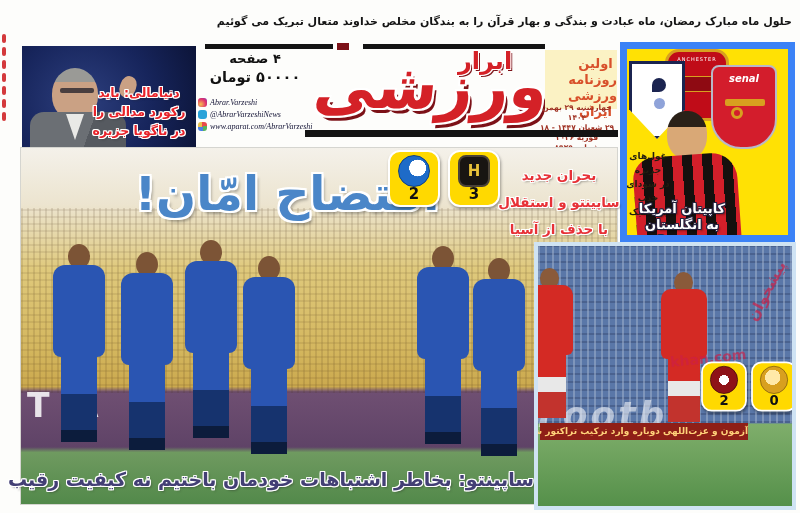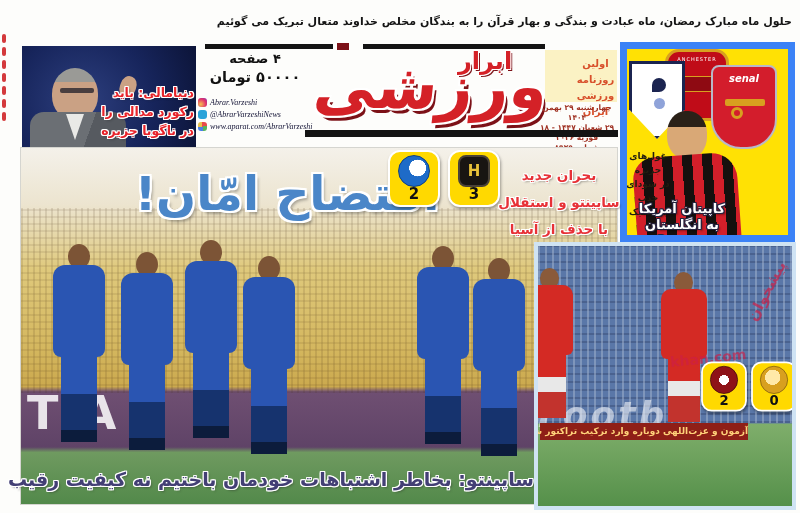--- a/index.html
+++ b/index.html
@@ -28,38 +28,38 @@
         background:radial-gradient(circle at 35% 55%,#2d3f7e 0%,#17255c 55%,#0c1438 100%);}
   .lbox .head{left:30px;top:22px;width:46px;height:52px;border-radius:50% 50% 46% 46%;
         background:linear-gradient(#9a9a96 0 26%,#caa184 26%);}
   .lbox .glasses{left:38px;top:42px;width:34px;height:5px;background:rgba(30,30,40,.75);border-radius:2px;}
   .lbox .suit{left:8px;top:66px;width:96px;height:40px;border-radius:14px 14px 0 0;
         background:linear-gradient(110deg,#6b6f74 60%,#565a60 60%);}
   .lbox .shirt{left:44px;top:68px;width:18px;height:26px;background:#e9e9e6;clip-path:polygon(0 0,100% 0,50% 100%);}
   .lbox .hand{left:98px;top:30px;width:16px;height:22px;border-radius:45%;background:#caa184;transform:rotate(20deg);}
   .kband{right:0;top:4px;width:112px;padding:2px 4px;background:#f6921e;color:#fff;
         font-size:8.5px;line-height:11px;text-align:center;}
-  .lhead{right:2px;top:37px;width:110px;color:#e8232a;font-size:12.5px;line-height:19px;text-align:right;}
+  .lhead{right:2px;top:37px;width:110px;color:#e8232a;font-size:12.5px;line-height:19px;text-align:center;}
 
   
   .pages{left:203px;top:51px;width:104px;text-align:center;font-size:13px;color:#111;}
   .price{left:203px;top:69px;width:104px;text-align:center;font-size:14.5px;color:#111;}
   .soc{left:198px;width:140px;height:11px;font-family:"Liberation Serif","DejaVu Serif",serif;
        font-style:italic;font-size:8px;color:#141436;display:flex;align-items:center;gap:3px;}
   .soc .ic{width:9px;height:9px;border-radius:3px;display:inline-block;flex:0 0 9px;}
   .ic-ig{background:radial-gradient(circle at 30% 70%,#f5bf4f,#e1306c 60%,#7b3ab8);}
   .ic-tg{background:#2aa3d9;border-radius:50%;}
   .ic-ap{background:conic-gradient(#e84a4a 0 25%,#58b35b 0 50%,#4a7fe8 0 75%,#e8c24a 0);border-radius:50%;}
   .logo-main{left:318px;top:50px;width:230px;text-align:center;font-size:62px;color:#d42127;
        transform:skewX(-6deg);letter-spacing:-2px;
        text-shadow:-2px -2px 0 #fff,2px -2px 0 #fff,-2px 2px 0 #fff,2px 2px 0 #fff,4px 5px 0 #7c1117;}
   .logo-top{left:430px;top:47px;width:110px;text-align:center;font-size:24px;color:#d42127;
        text-shadow:-1px -1px 0 #fff,1px -1px 0 #fff,-1px 1px 0 #fff,1px 1px 0 #fff,2px 2px 0 #7c1117;}
-  .tagline{left:545px;top:50px;width:72px;height:52px;background:#fbf2c4;color:#d8502b;
-       font-size:10px;line-height:16px;text-align:center;padding-top:6px;box-sizing:border-box;padding-left:29px;}
+  .tagline{left:545px;top:50px;width:72px;height:59px;background:#fbf2c4;color:#d8502b;
+       font-size:13px;line-height:16px;text-align:center;padding-top:6px;box-sizing:border-box;padding-left:29px;}
   .dates{left:536px;top:103px;width:82px;text-align:center;font-size:7.5px;line-height:10px;color:#a03325;}
   .mastbar{left:305px;top:130px;width:313px;height:7px;background:#141414;}
 
   
   .rbox{left:620px;top:42px;width:175px;height:200px;background:#ffe104;overflow:hidden;border:7px solid #3b82f6;box-sizing:border-box;}
   .spurs{left:2px;top:12px;width:56px;height:78px;background:#fff;border:3px solid #1b2450;box-sizing:border-box;
         clip-path:polygon(0 0,100% 0,100% 62%,50% 100%,0 62%);}
   .spurs .bird{left:20px;top:14px;width:14px;height:14px;border-radius:50% 50% 50% 0;background:#1b2450;}
   .spurs .ball{left:22px;top:34px;width:11px;height:11px;border-radius:50%;background:#8fa3d9;}
   .manu{left:38px;top:0px;width:64px;height:72px;background:#c00c18;border:3px solid #d8a01f;border-radius:14px;box-sizing:border-box;}
@@ -77,21 +77,21 @@
   .tkick{right:108px;top:100px;width:64px;color:#221d10;font-size:9px;line-height:14px;text-align:center;}
   .thead{left:2px;top:152px;width:106px;color:#fff;font-size:13px;line-height:16px;text-align:center;}
 
   
   .photo{left:20px;top:147px;width:598px;height:358px;overflow:hidden;border:1px solid #d5d5d0;box-sizing:border-box;
      background:linear-gradient(180deg,#f4f1ea 0%,#ece4cf 16%,#dfc97c 34%,#d4b75f 56%,#cba94e 67%,
         #6f4f72 68.5%,#5f4367 84%,#6f9a60 85.5%,#52894a 100%);}
   .speckle{left:0;top:60px;width:598px;height:185px;opacity:.5;
      background:repeating-linear-gradient(90deg,rgba(70,45,20,.25) 0 2px,transparent 2px 6px),
                 repeating-linear-gradient(0deg,rgba(70,45,20,.2) 0 2px,transparent 2px 7px);}
-  .adboard{left:6px;top:238px;color:rgba(255,255,255,.85);font-size:46px;letter-spacing:26px;font-weight:bold;}
+  .adboard{left:6px;top:238px;color:rgba(255,255,255,.85);font-size:33px;letter-spacing:26px;font-weight:bold;}
   .pl{position:absolute;width:60px;height:205px;}
   .pl .hd{position:absolute;top:0;left:19px;width:22px;height:25px;border-radius:50%;background:#7c5436;}
   .pl .bd{position:absolute;top:21px;left:4px;width:52px;height:92px;border-radius:12px 12px 8px 8px;background:#2a55b2;}
   .pl .lg{position:absolute;top:110px;left:12px;width:36px;height:88px;
       background:linear-gradient(#2a55b2 0 46%,#16336e 46% 86%,#0c1c3c 86%);}
   .pl.light .bd{background:#dfe7f2;}
   .pl.light .lg{background:linear-gradient(#dfe7f2 0 46%,#2a55b2 46% 86%,#0c1c3c 86%);}
   .arm{position:absolute;width:11px;height:44px;border-radius:6px;background:#dfe7f2;}
   .num10{position:absolute;top:58px;left:20px;color:#1c3f90;font-size:15px;font-weight:bold;}
 

